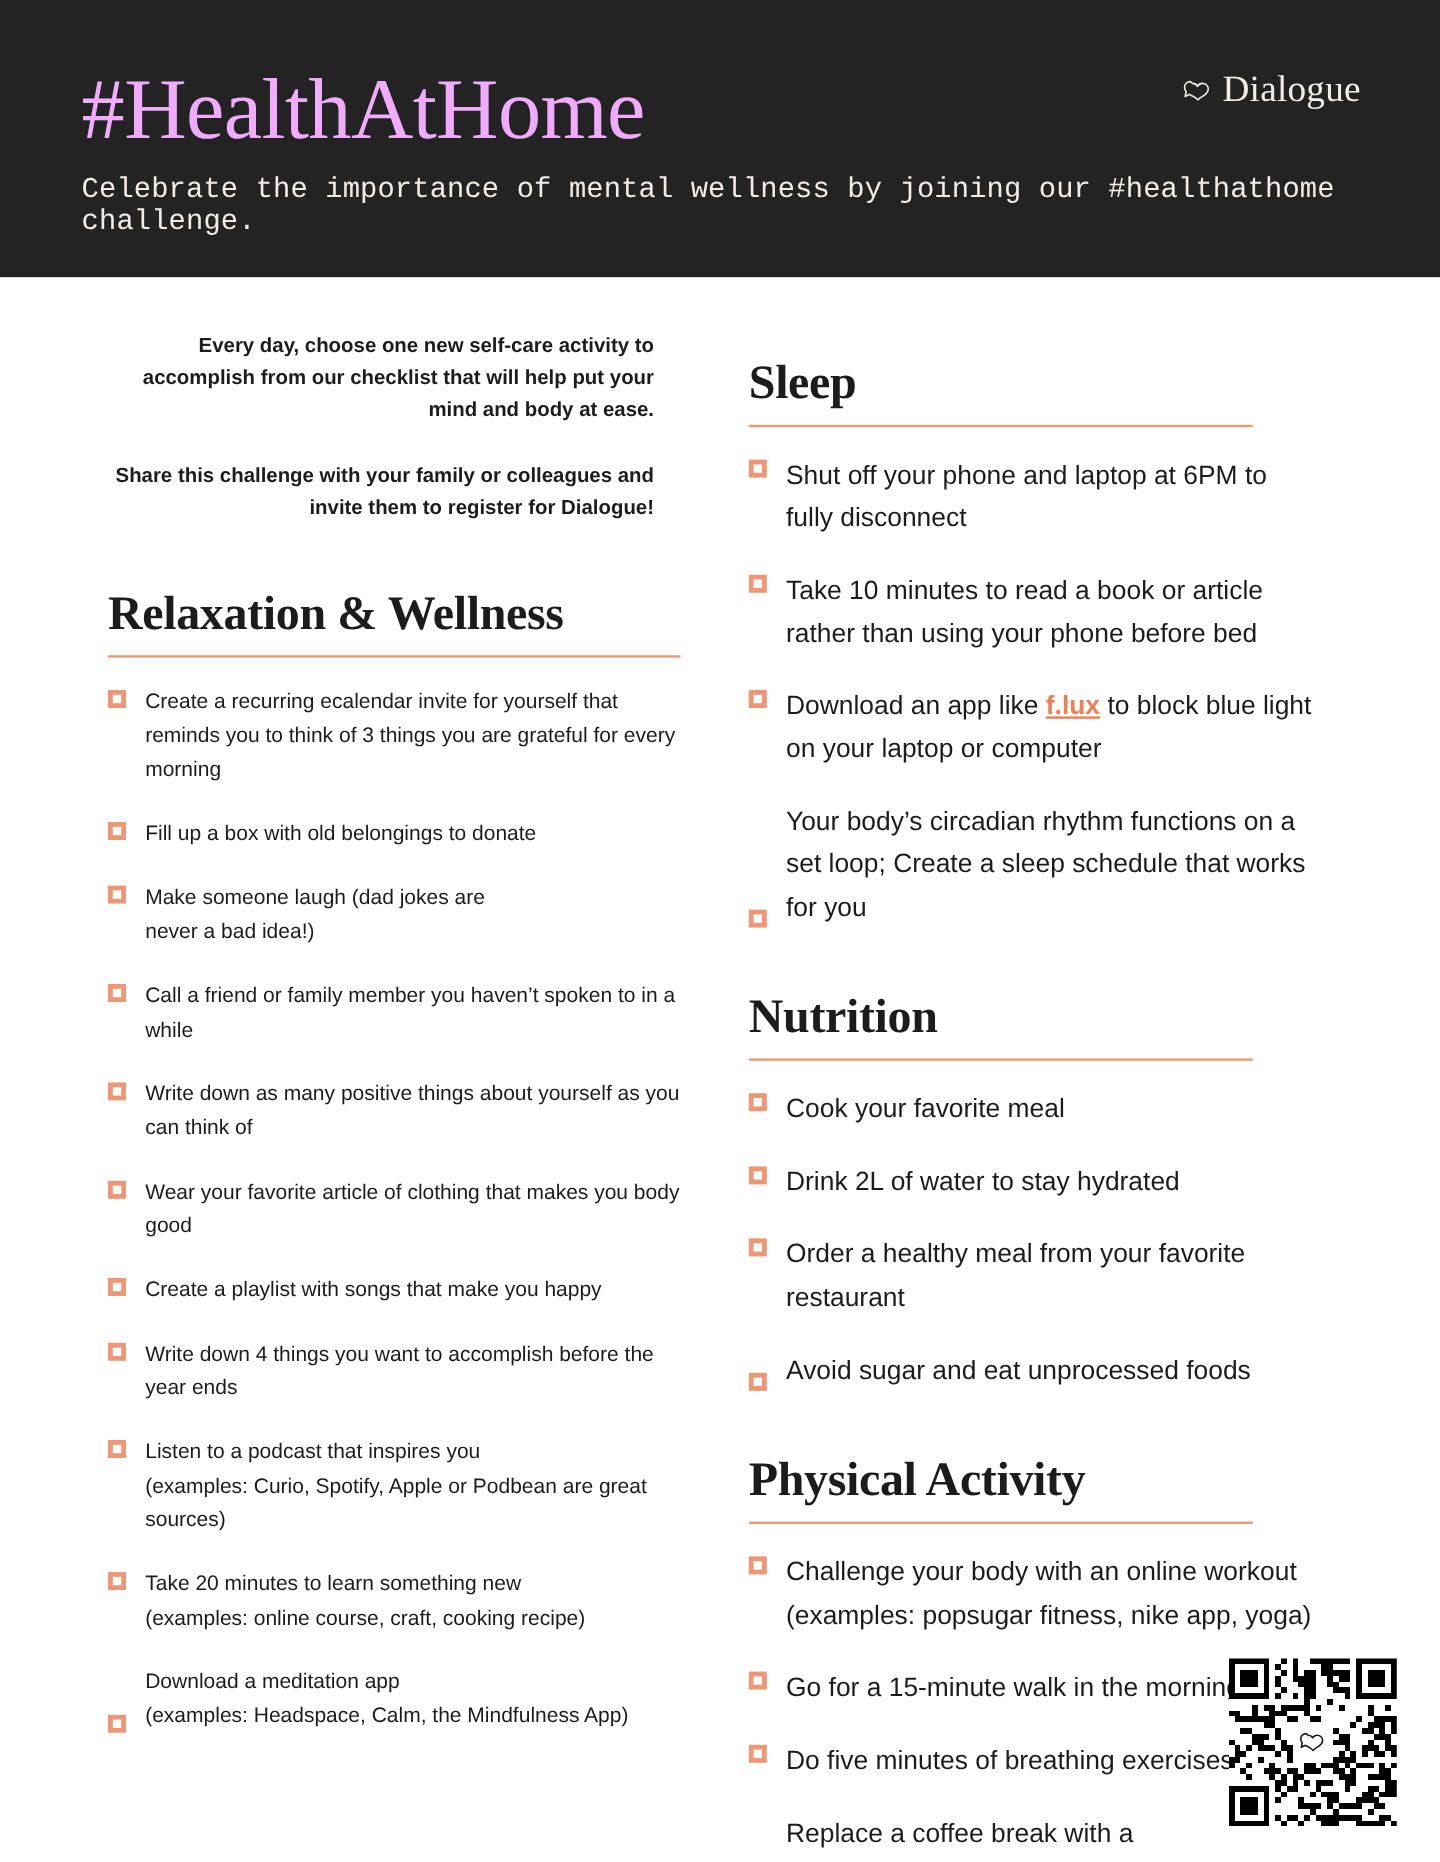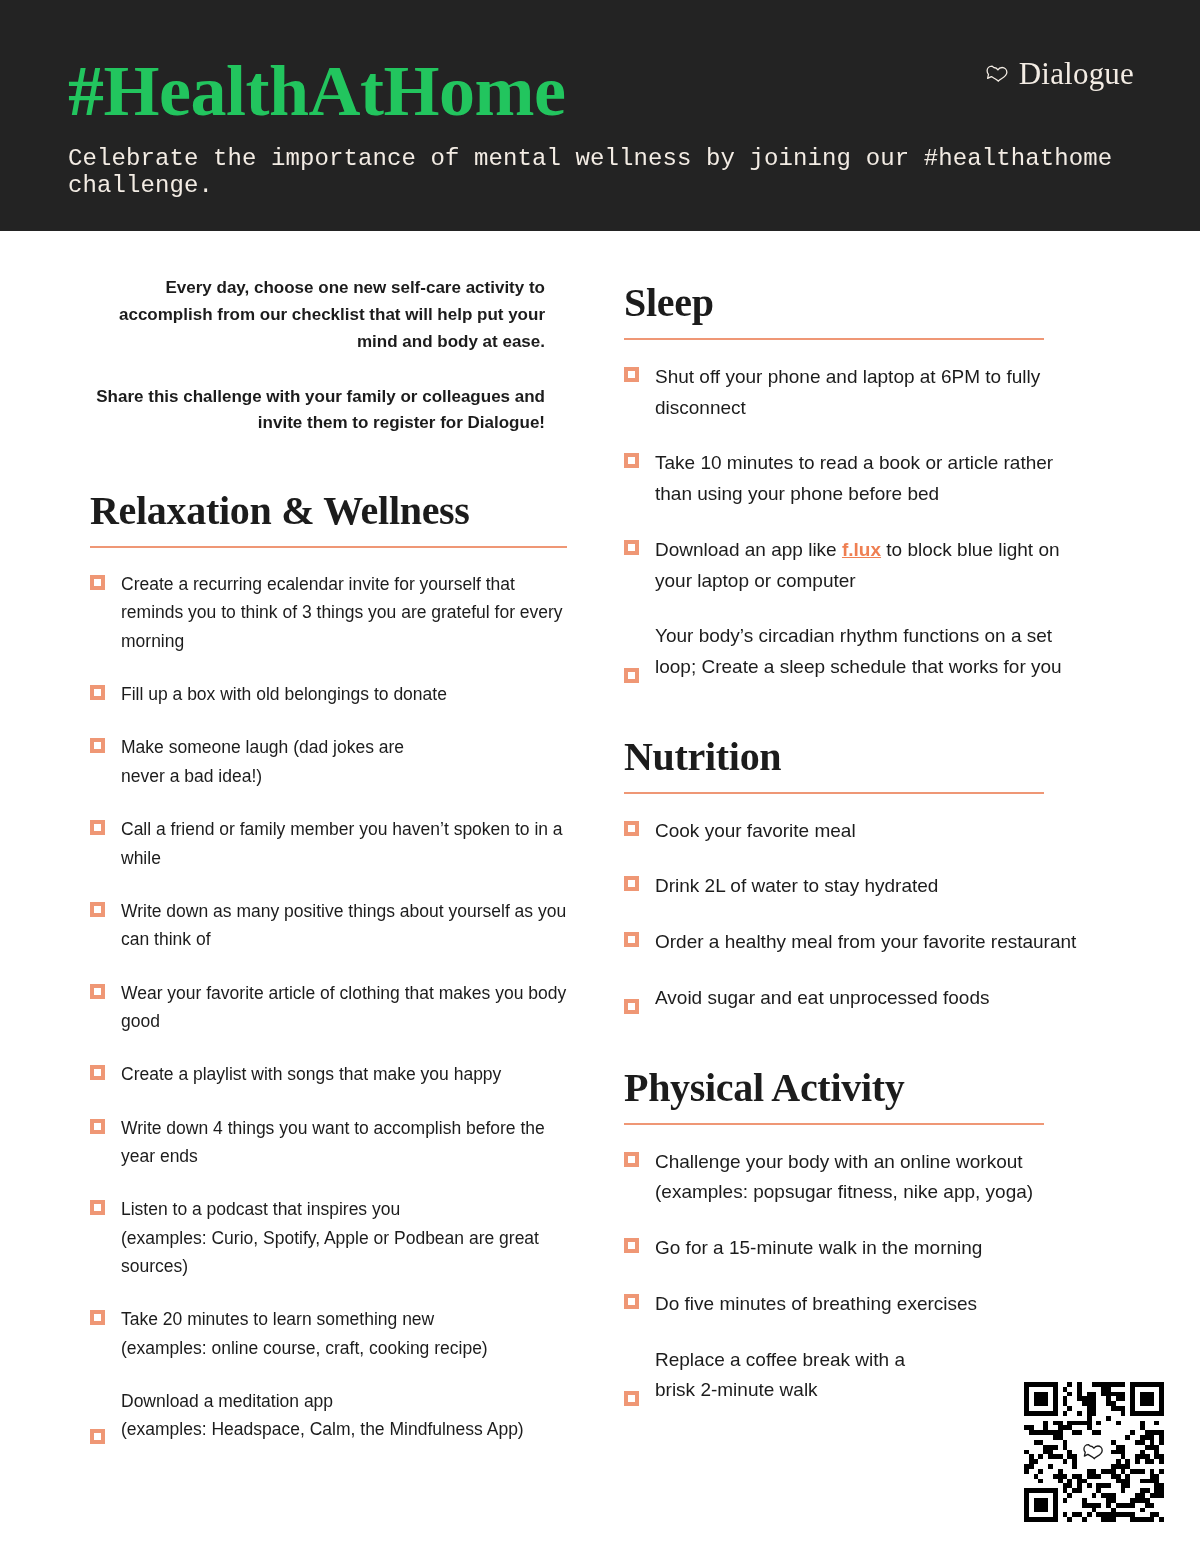--- a/index.html
+++ b/index.html
@@ -23,40 +23,40 @@
     width: 1200px;
     position: relative;
     box-sizing: border-box;
     padding: 0 68px;
   }
   .brand {
     position: absolute;
     top: 58px;
     right: 66px;
     display: flex;
-    align-items: center;
+    align-items: flex-end;
     gap: 8px;
   }
   .brand-mark {
     width: 26px;
     height: 26px;
     display: block;
   }
   .brand-name {
     font-family: "Liberation Serif", serif;
     font-size: 31px;
     color: #f3ece4;
     letter-spacing: 0.2px;
     line-height: 1;
   }
   .hero-title {
     font-family: "Liberation Serif", serif;
     font-size: 72px;
-    font-weight: 700;
-    color: #22c55e;
+    font-weight: 400;
+    color: #f0abfc;
     margin: 0;
     padding-top: 54px;
     letter-spacing: -0.5px;
     line-height: 1.04;
   }
   .hero-sub {
     font-family: Liberation Mono, monospace;
     font-size: 24px;
     color: #f3ece4;
     margin: 0;
@@ -81,21 +81,21 @@
     line-height: 1.58;
     color: #1c1c1c;
     max-width: 455px;
     text-align: right;
   }
   .intro p { margin: 0; }
   .intro p + p { margin-top: 28px; }
 
   
   .section { margin-top: 52px; }
-  .section:first-child { margin-top: 0; }
+  .section:first-child { margin-top: 16px; }
   .section-title {
     font-family: "Liberation Serif", serif;
     font-size: 40px;
     font-weight: 700;
     margin: 0 0 12px 0;
     color: #1c1c1c;
     line-height: 1.12;
     letter-spacing: -0.3px;
   }
   .rule {
@@ -128,21 +128,21 @@
     box-sizing: border-box;
     margin-top: 5px;
     margin-right: 16px;
   }
   .item-text {
     font-size: 17.5px;
     line-height: 1.62;
     color: #1c1c1c;
     white-space: pre-line;
   }
-  .col-right .item-text { font-size: 19px; }
+  .col-right .item-text { font-size: 22px; }
 
   .inline-link {
     color: #ef7f52;
     font-weight: bold;
     text-decoration: underline;
   }
 
   
   .qr-wrap {
     position: absolute;

